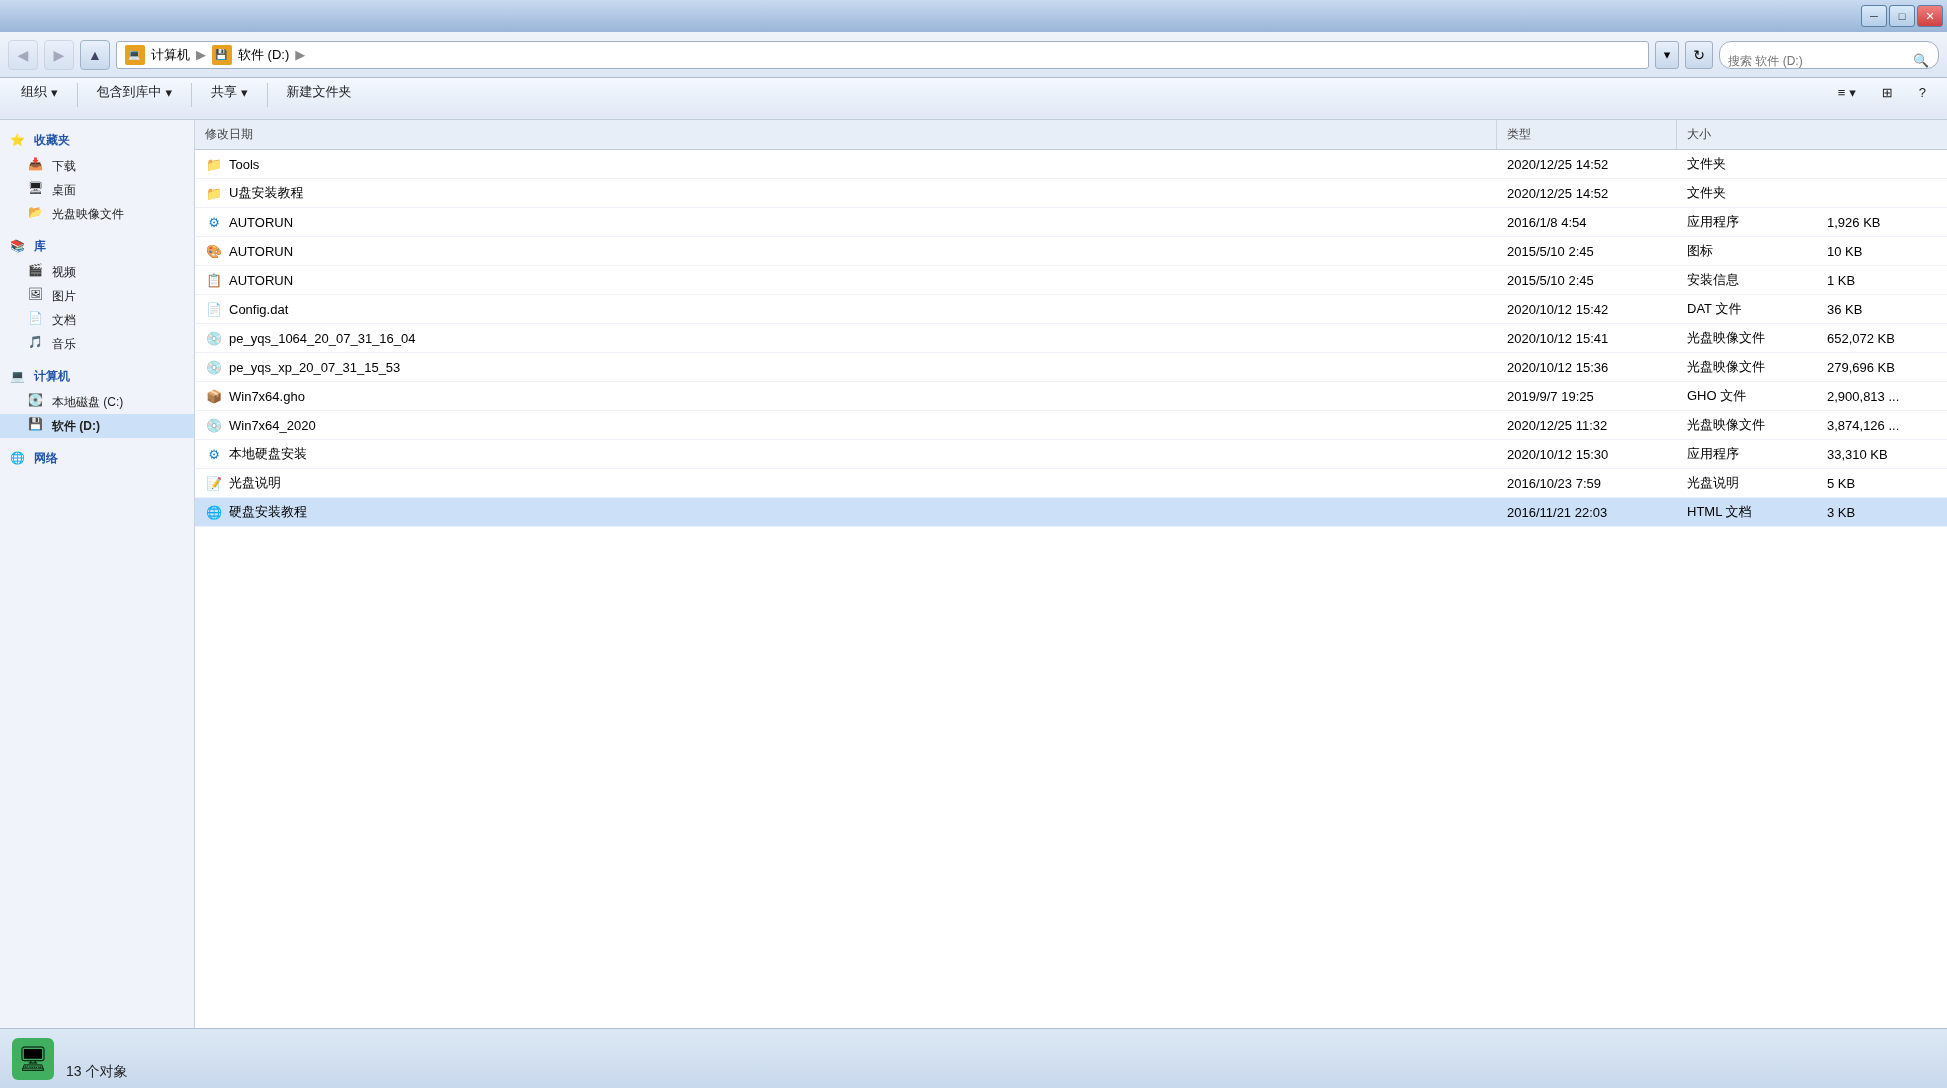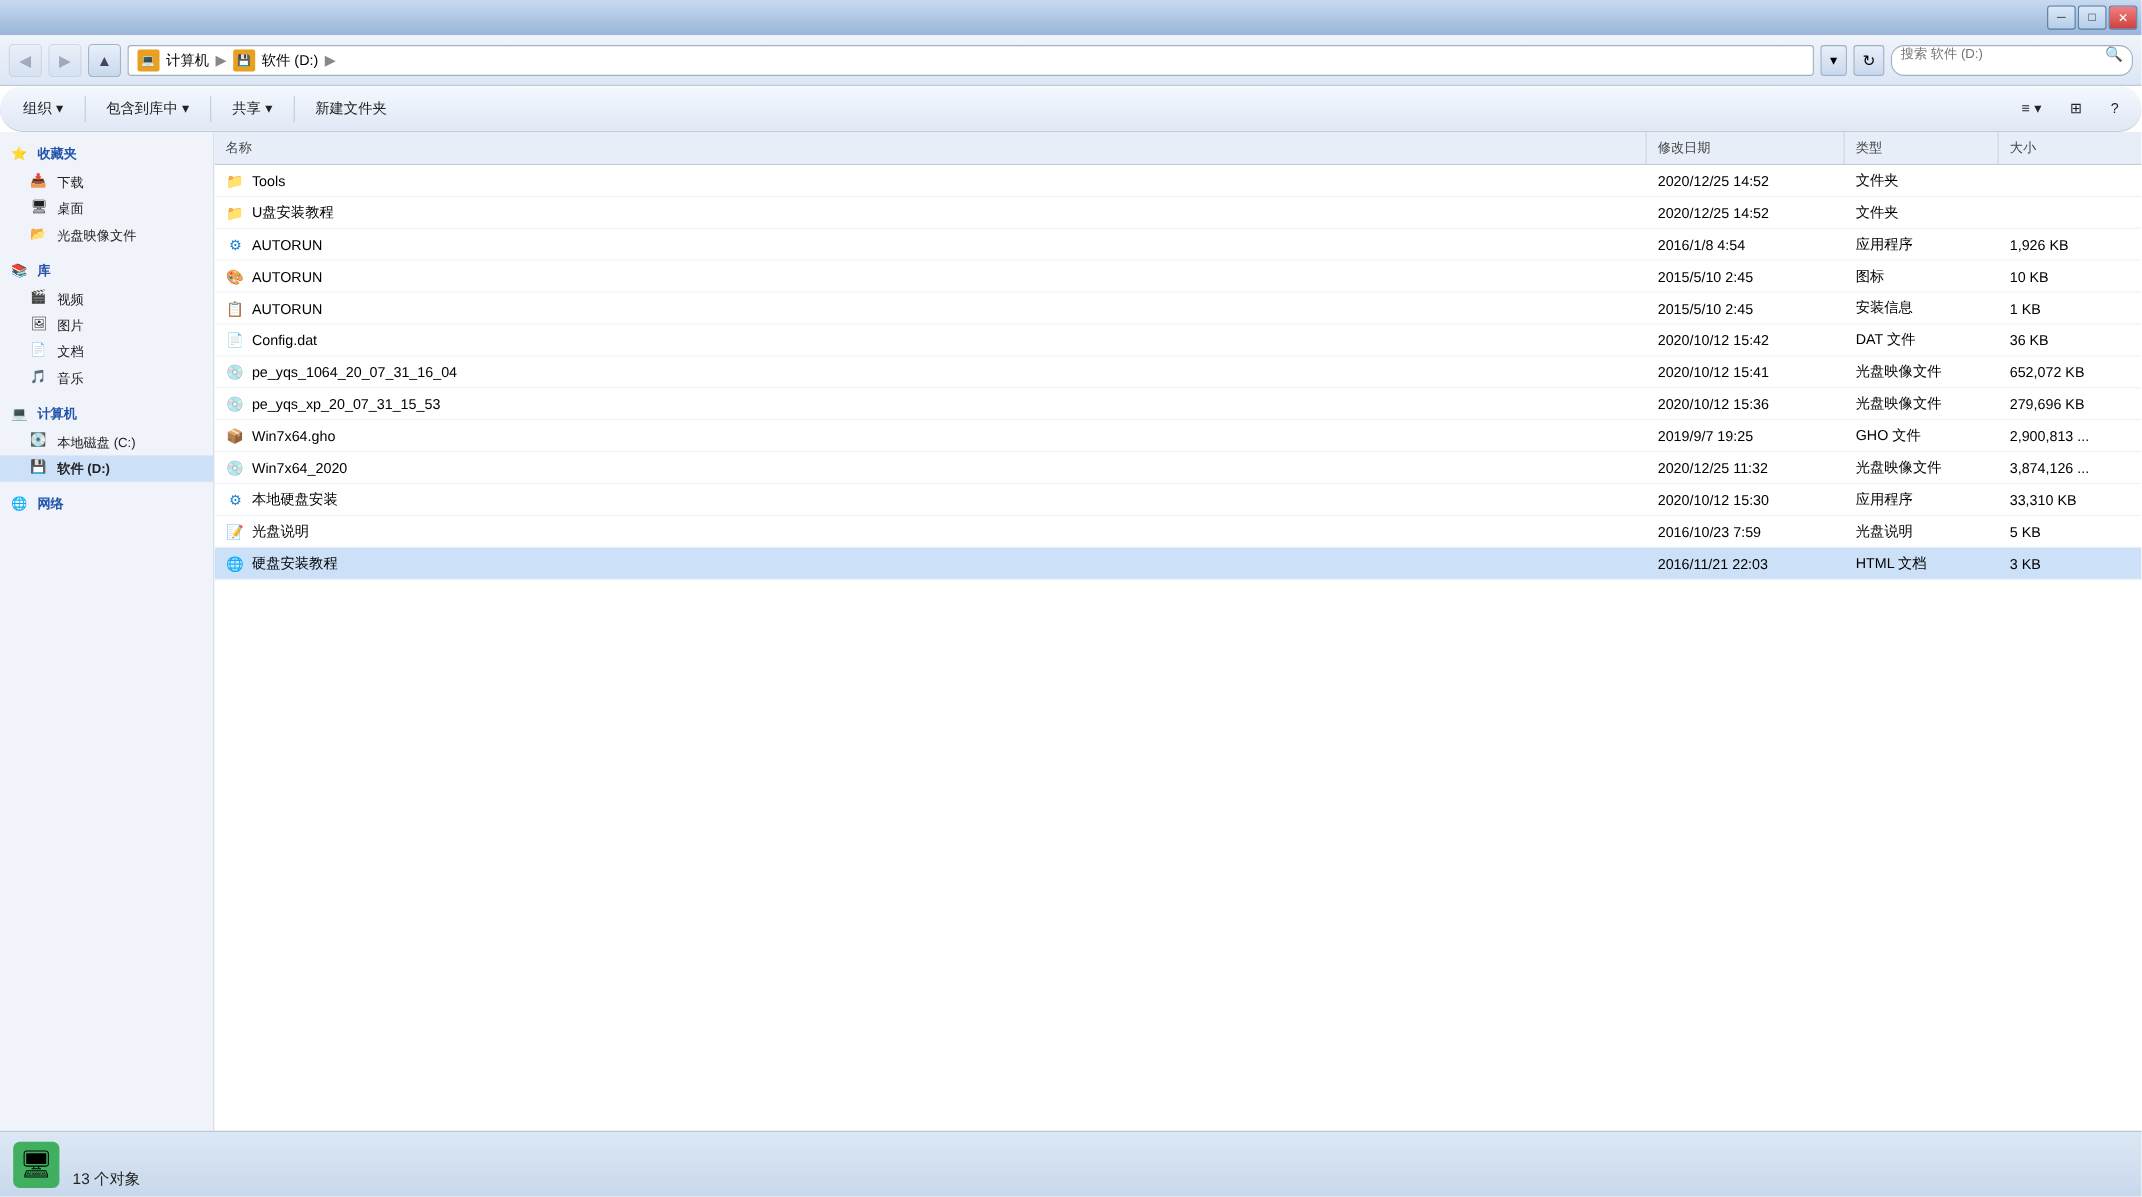--- a/index.html
+++ b/index.html
@@ -118,44 +118,43 @@
       justify-content: center;
       font-size: 14px;
     }
     .search-box {
       width: 220px;
       height: 28px;
       border: 1px solid #a0b0c4;
       border-radius: 12px;
       background: white;
       display: flex;
-      align-items: flex-start;
+      align-items: flex-end;
       padding: 0 8px;
       gap: 20px;
     }
     .search-input {
       flex: 1;
       border: none;
       outline: none;
       font-size: 12px;
       color: #888;
       background: transparent;
     }
 
     
     .toolbar {
       background: linear-gradient(to bottom, #f4f8ff, #e0e8f4);
       height: 42px;
       display: flex;
-      align-items: center;
+      align-items: flex-end;
       padding: 12px 10px;
       gap: 4px;
       border-bottom: 1px solid #c0ccd8;
       flex-shrink: 0;
-      border-radius: 21px;
     }
     .toolbar-btn {
       height: 30px;
       padding: 0 10px;
       border: 1px solid transparent;
       border-radius: 3px;
       background: transparent;
       cursor: pointer;
       display: flex;
       align-items: center;
@@ -430,21 +429,20 @@
     <div class="sidebar-section">
       <div class="sidebar-header">
         <div class="sidebar-header-icon">🌐</div>
         <span>网络</span>
       </div>
     </div>
   </div>
 
   <div class="file-list">
     <div class="file-list-header">
-      <div class="file-list-header-cell">名称</div>
       <div class="file-list-header-cell">修改日期</div>
       <div class="file-list-header-cell">类型</div>
       <div class="file-list-header-cell">大小</div>
     </div>
 
     <div id="file-rows-container">
         <div class="file-row">
       <div class="file-cell">
         <div class="file-icon" style="color:#e8a020">📁</div>
         <span>Tools</span>

